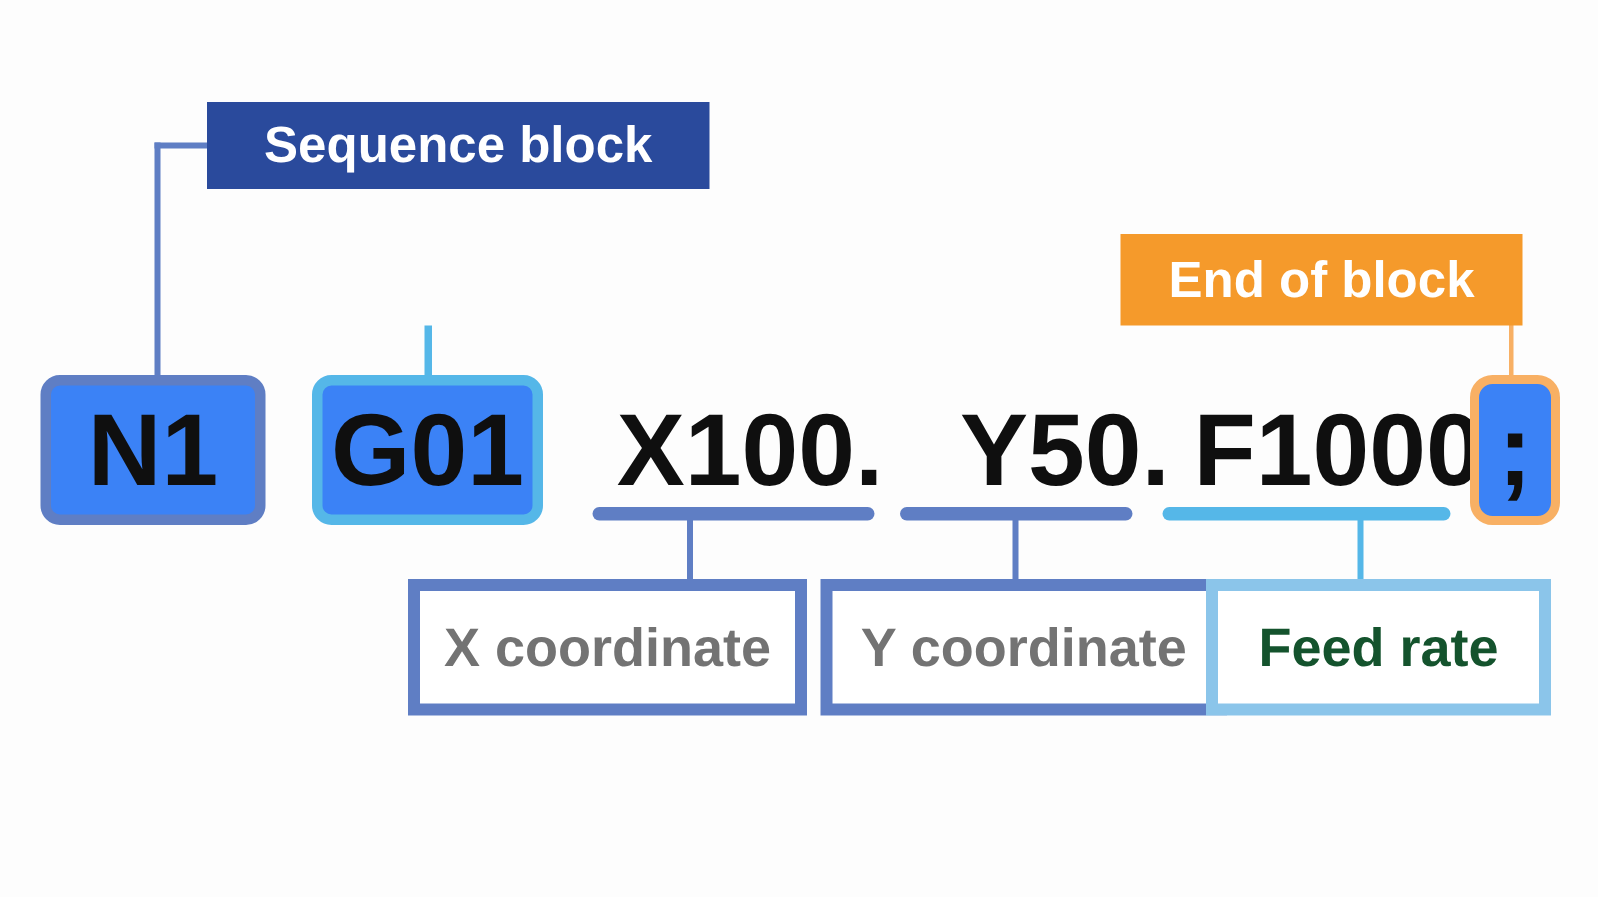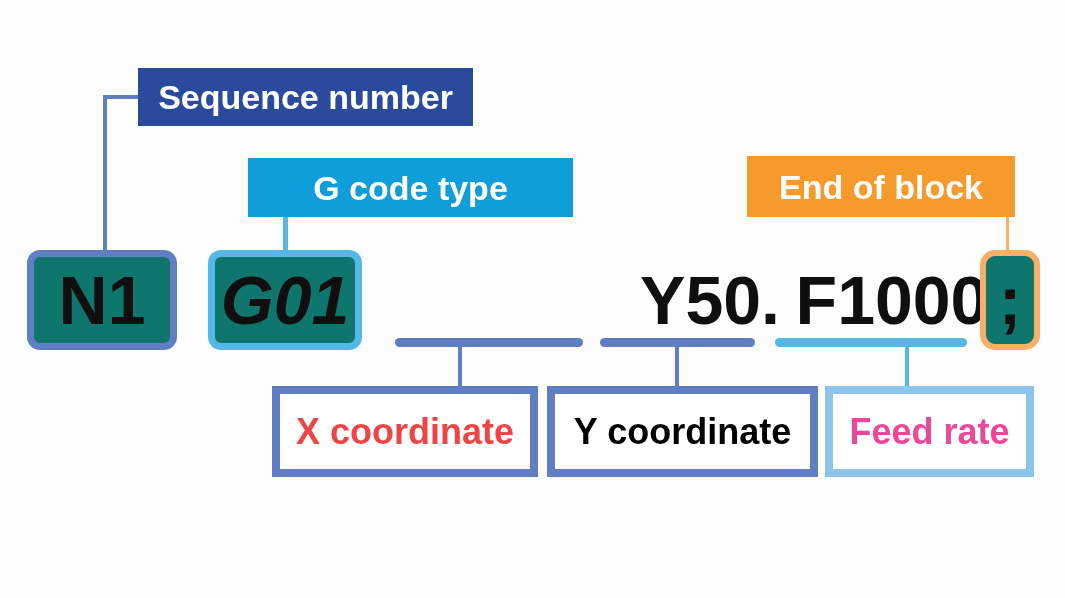--- a/index.html
+++ b/index.html
@@ -32,74 +32,74 @@
   .c-y-v     {left:675px;top:346px;width:4px;  height:41px; background:#5f7ec4;}
   .c-f-v     {left:905px;top:346px;width:4px;  height:41px; background:#55b7e8;}
 
   
   .codeitem{
     position:absolute;top:250px;height:100px;
     display:flex;align-items:center;justify-content:center;
     font-weight:bold;font-size:68px;line-height:1;color:#0f0f0f;
     white-space:nowrap;
   }
-  .codebox{background:#0f766e;box-sizing:border-box;border-radius:13px;}
+  .codebox{background:#3b82f6;box-sizing:border-box;border-radius:13px;}
   .box-n1  {left:27px; width:150px;border:7px solid #5f7ec4;}
-  .box-g01 {left:208px;width:154px;border:7px solid #55b7e8;font-style:italic;}
+  .box-g01 {left:208px;width:154px;border:7px solid #55b7e8;}
   .word-x  {left:400px;width:200px;}
   .word-y  {left:632px;width:156px;}
   .word-f  {left:792px;width:200px;}
   .box-semi{left:980px;width:60px; border:6px solid #f8b064;border-radius:15px;}
 
   
   .ubar{position:absolute;top:338px;height:9px;border-radius:5px;}
   .u-x{left:395px;width:188px;background:#5f7ec4;}
   .u-y{left:600px;width:155px;background:#5f7ec4;}
   .u-f{left:775px;width:192px;background:#55b7e8;}
 
   
   .botlabel{
     position:absolute;top:386px;height:91px;
     display:flex;align-items:center;justify-content:center;
     box-sizing:border-box;background:#ffffff;
     font-weight:bold;font-size:36px;line-height:1;
   }
-  .lbl-xc  {left:272px;width:266px;border:8px solid #5f7ec4;color:#ef4444;}
-  .lbl-yc  {left:547px;width:271px;border:8px solid #5f7ec4;color:#000000;text-align:right;}
-  .lbl-feed{left:825px;width:209px;border:8px solid #8bc5ea;color:#ec4899;}
+  .lbl-xc  {left:272px;width:266px;border:8px solid #5f7ec4;color:#737373;}
+  .lbl-yc  {left:547px;width:271px;border:8px solid #5f7ec4;color:#737373;text-align:right;}
+  .lbl-feed{left:804px;width:230px;border:8px solid #8bc5ea;color:#14532d;}
 </style>
 </head>
 <body>
 
 <div class="canvas">
 
   <div class="line c-seq-h"></div>
   <div class="line c-seq-v"></div>
   <div class="line c-gcode-v"></div>
   <div class="line c-eob-h"></div>
   <div class="line c-eob-v"></div>
   <div class="line c-x-v"></div>
   <div class="line c-y-v"></div>
   <div class="line c-f-v"></div>
 
   <div class="toplabel lbl-seq">
-    <span>Sequence number</span>
-  </div>
-  <div class="toplabel lbl-gcode">
-    <span>G code type</span>
+    <span>Sequence block</span>
   </div>
   <div class="toplabel lbl-eob">
     <span>End of block</span>
   </div>
 
   <div class="codeitem codebox box-n1">
     <span>N1</span>
   </div>
   <div class="codeitem codebox box-g01">
     <span>G01</span>
+  </div>
+  <div class="codeitem word-x">
+    <span>X100.</span>
   </div>
   <div class="codeitem word-y">
     <span>Y50.</span>
   </div>
   <div class="codeitem word-f">
     <span>F1000</span>
   </div>
   <div class="codeitem codebox box-semi">
     <span>;</span>
   </div>

